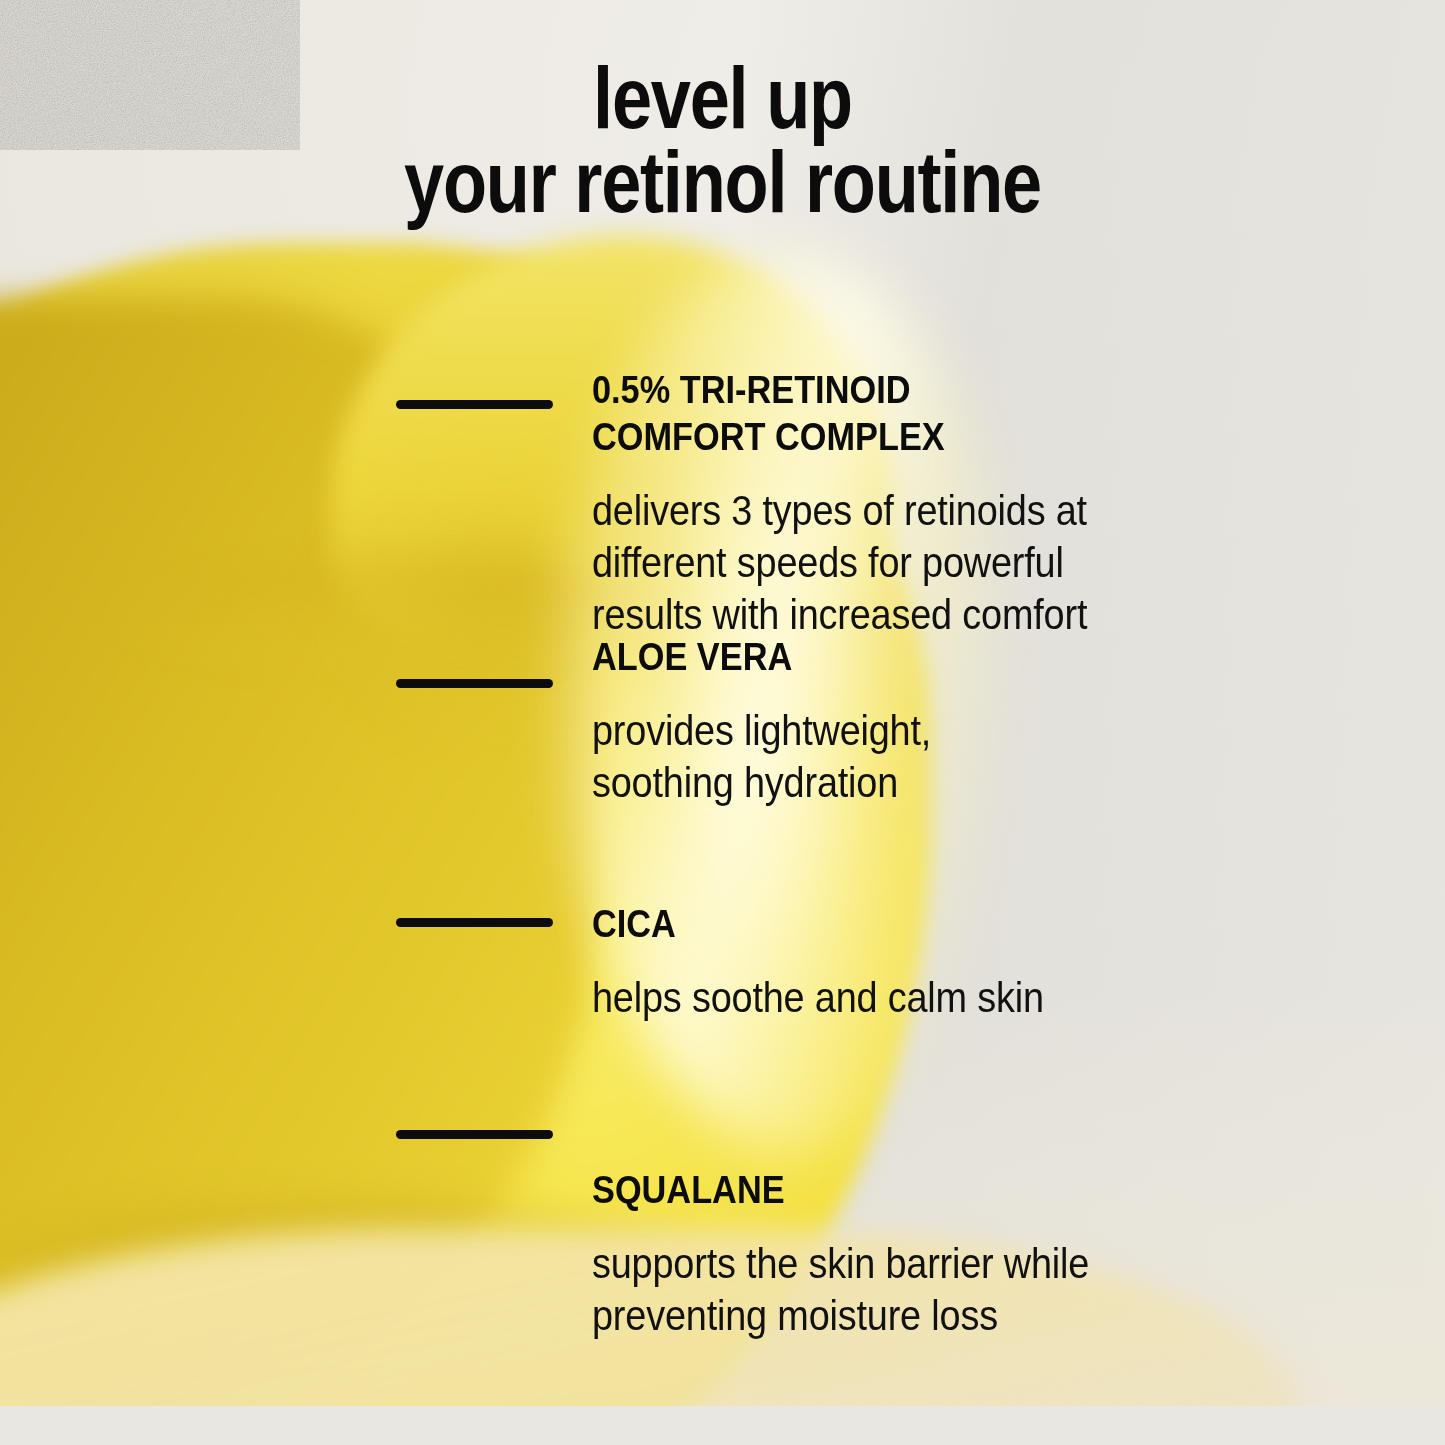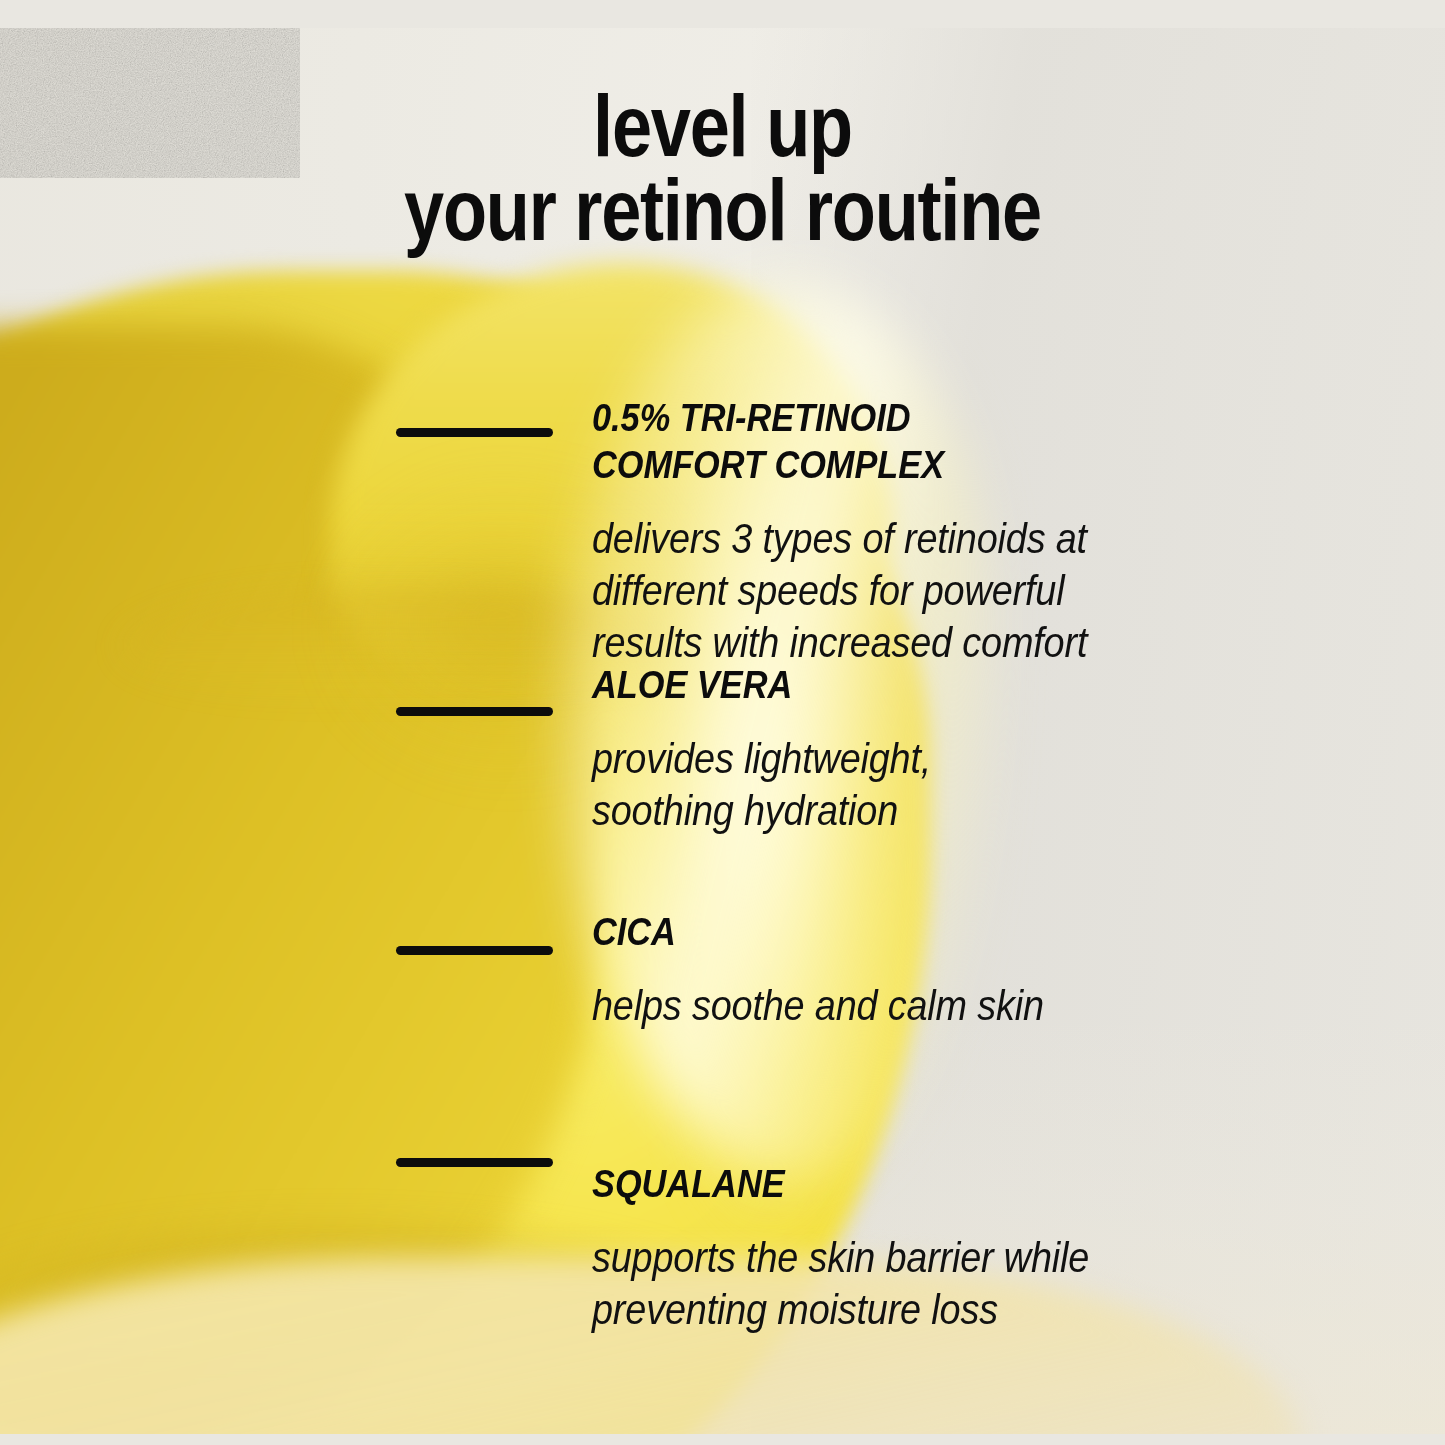--- a/index.html
+++ b/index.html
@@ -7,21 +7,20 @@
     padding: 0;
     background: #e9e7e1;
   }
   #canvas {
     position: relative;
     width: 1445px;
     height: 1406px;
     overflow: hidden;
     background: #eab308;
     font-family: "Liberation Sans", "DejaVu Sans", sans-serif;
-    margin-top: 28px;
     -webkit-font-smoothing: antialiased;
   }
 
   
   .bg-base {
     position: absolute;
     inset: 0;
     background:
       radial-gradient(120% 90% at 78% 8%, #f2f0ea 0%, #eceae3 45%, #e6e3db 100%);
   }
@@ -170,21 +169,20 @@
   }
   .headline .hl-line { display: block; white-space: nowrap; }
 
   
   .ing-list {
     position: absolute;
     left: 0;
     top: 0;
     width: 1445px;
     height: 1445px;
-    font-style: italic;
   }
   .ing-item { position: absolute; left: 0; width: 1445px; }
   .ing-dash {
     position: absolute;
     left: 396px;
     width: 157px;
     height: 9px;
     background: #0c0c0c;
     border-radius: 5px;
   }
@@ -267,30 +265,30 @@
       <div class="ing-text" style="top:633px">
         <div class="ing-head">ALOE VERA</div>
         <div class="gap-lg"></div>
         <div class="ing-body">provides lightweight,
 soothing hydration</div>
       </div>
     </div>
 
     <div class="ing-item">
       <div class="ing-dash" style="top:918px"></div>
-      <div class="ing-text" style="top:880px">
+      <div class="ing-text" style="top:900px">
         <div class="ing-head">CICA</div>
         <div class="gap-lg"></div>
         <div class="ing-body">helps soothe and calm skin</div>
       </div>
     </div>
 
     <div class="ing-item">
       <div class="ing-dash" style="top:1130px"></div>
-      <div class="ing-text" style="top:1132px">
+      <div class="ing-text" style="top:1166px">
         <div class="ing-head">SQUALANE</div>
         <div class="gap-lg"></div>
         <div class="ing-body">supports the skin barrier while
 preventing moisture loss</div>
       </div>
     </div>
 
   </div>
 </div>
 

